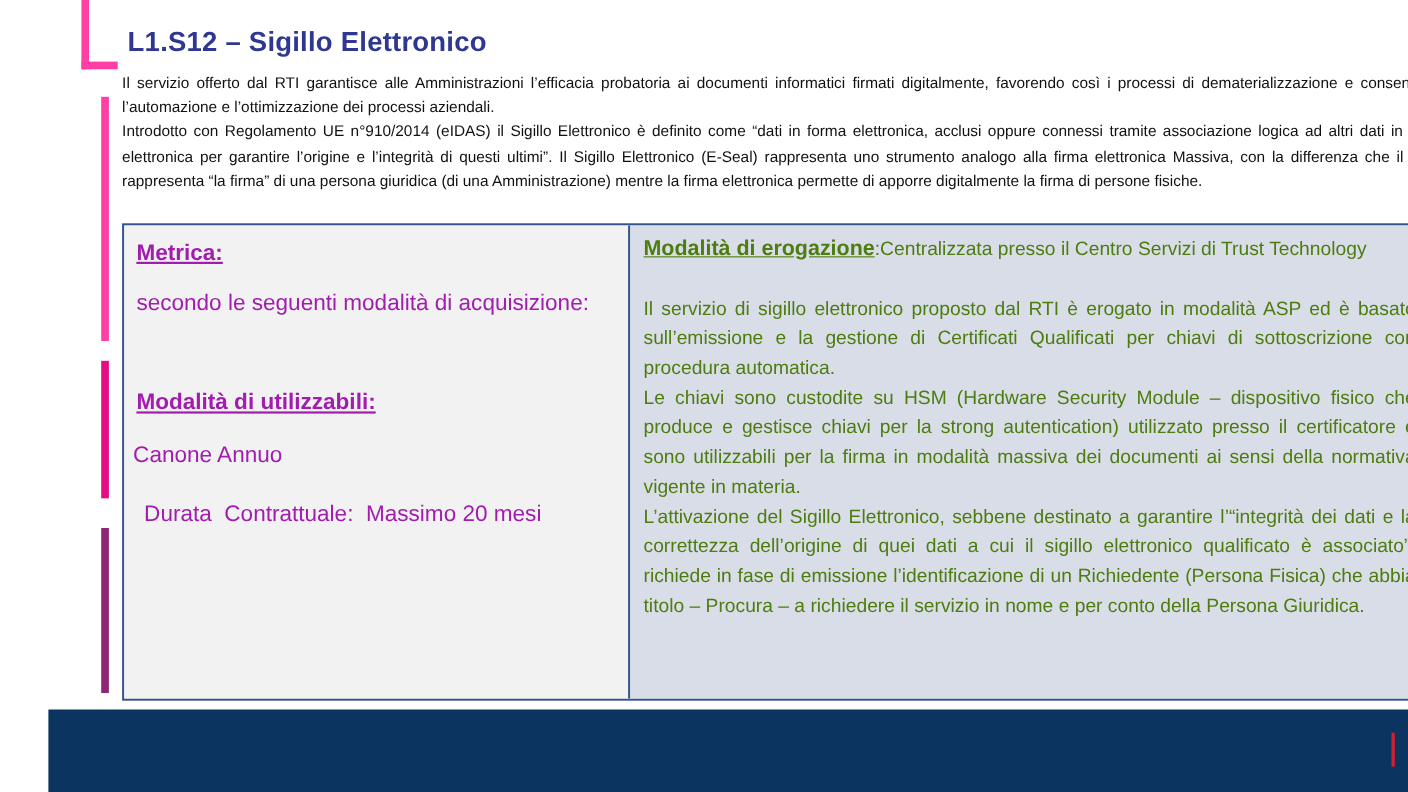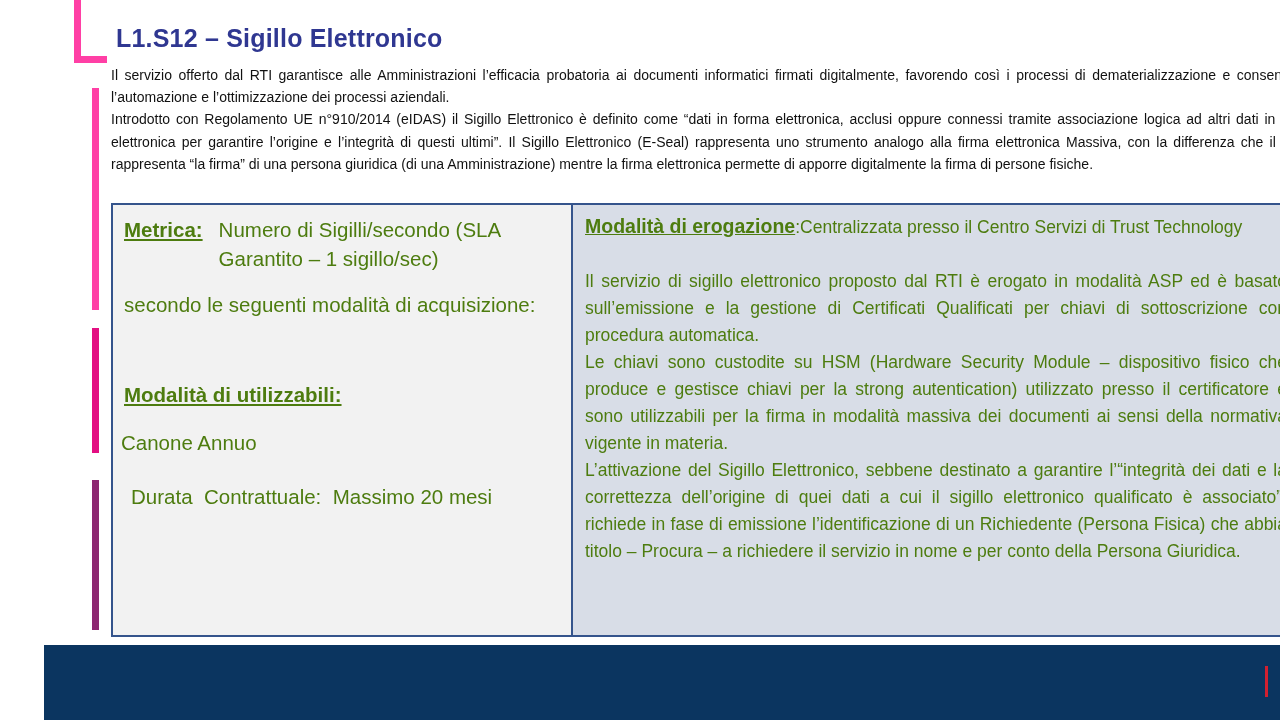--- a/index.html
+++ b/index.html
@@ -38,21 +38,21 @@
   .panels {
     position:absolute; left:67px; top:203px; width:1205px; height:434px;
     display:flex;
     border:2px solid var(--panel_border);
   }
   .panel-left {
     width:460px; flex:0 0 460px;
     background:var(--left_panel_bg);
     border-right:2px solid var(--panel_border);
     padding:10px 10px 10px 11px;
-    font-size:20.5px; color:#4d7c0f;
+    font-size:20.5px; color:#a21caf;
   }
   .panel-right {
     flex:1 1 auto;
     background:var(--right_panel_bg);
     padding:7px 27px 8px 12px;
     font-size:17.5px; line-height:27px; color:#4d7c0f;
     text-align:justify;
   }
 
   .metric-row { display:flex; gap:16px; line-height:29px; }
@@ -103,21 +103,20 @@
 
   <div class="bar bar-1"></div>
   <div class="bar bar-2"></div>
   <div class="bar bar-3"></div>
 
   <div class="panels">
 
     <div class="panel-left">
       <div class="metric-row">
         <span class="metric-label">Metrica:</span>
-        <span class="metric-value">Numero di Sigilli/secondo (SLA Garantito – 1 sigillo/sec)</span>
       </div>
       <div class="acq-intro">secondo le seguenti modalità di acquisizione:</div>
       <div class="remuneration-label">Modalità di utilizzabili:</div>
       <div class="remuneration-value">Canone Annuo</div>
       <div class="duration-line">Durata  Contrattuale:  Massimo 20 mesi</div>
     </div>
 
     <div class="panel-right">
       <div class="delivery-row">
         <span class="delivery-label">Modalità di erogazione</span><span class="delivery-colon">:</span><span class="delivery-value">Centralizzata presso il Centro Servizi di Trust Technology</span>

